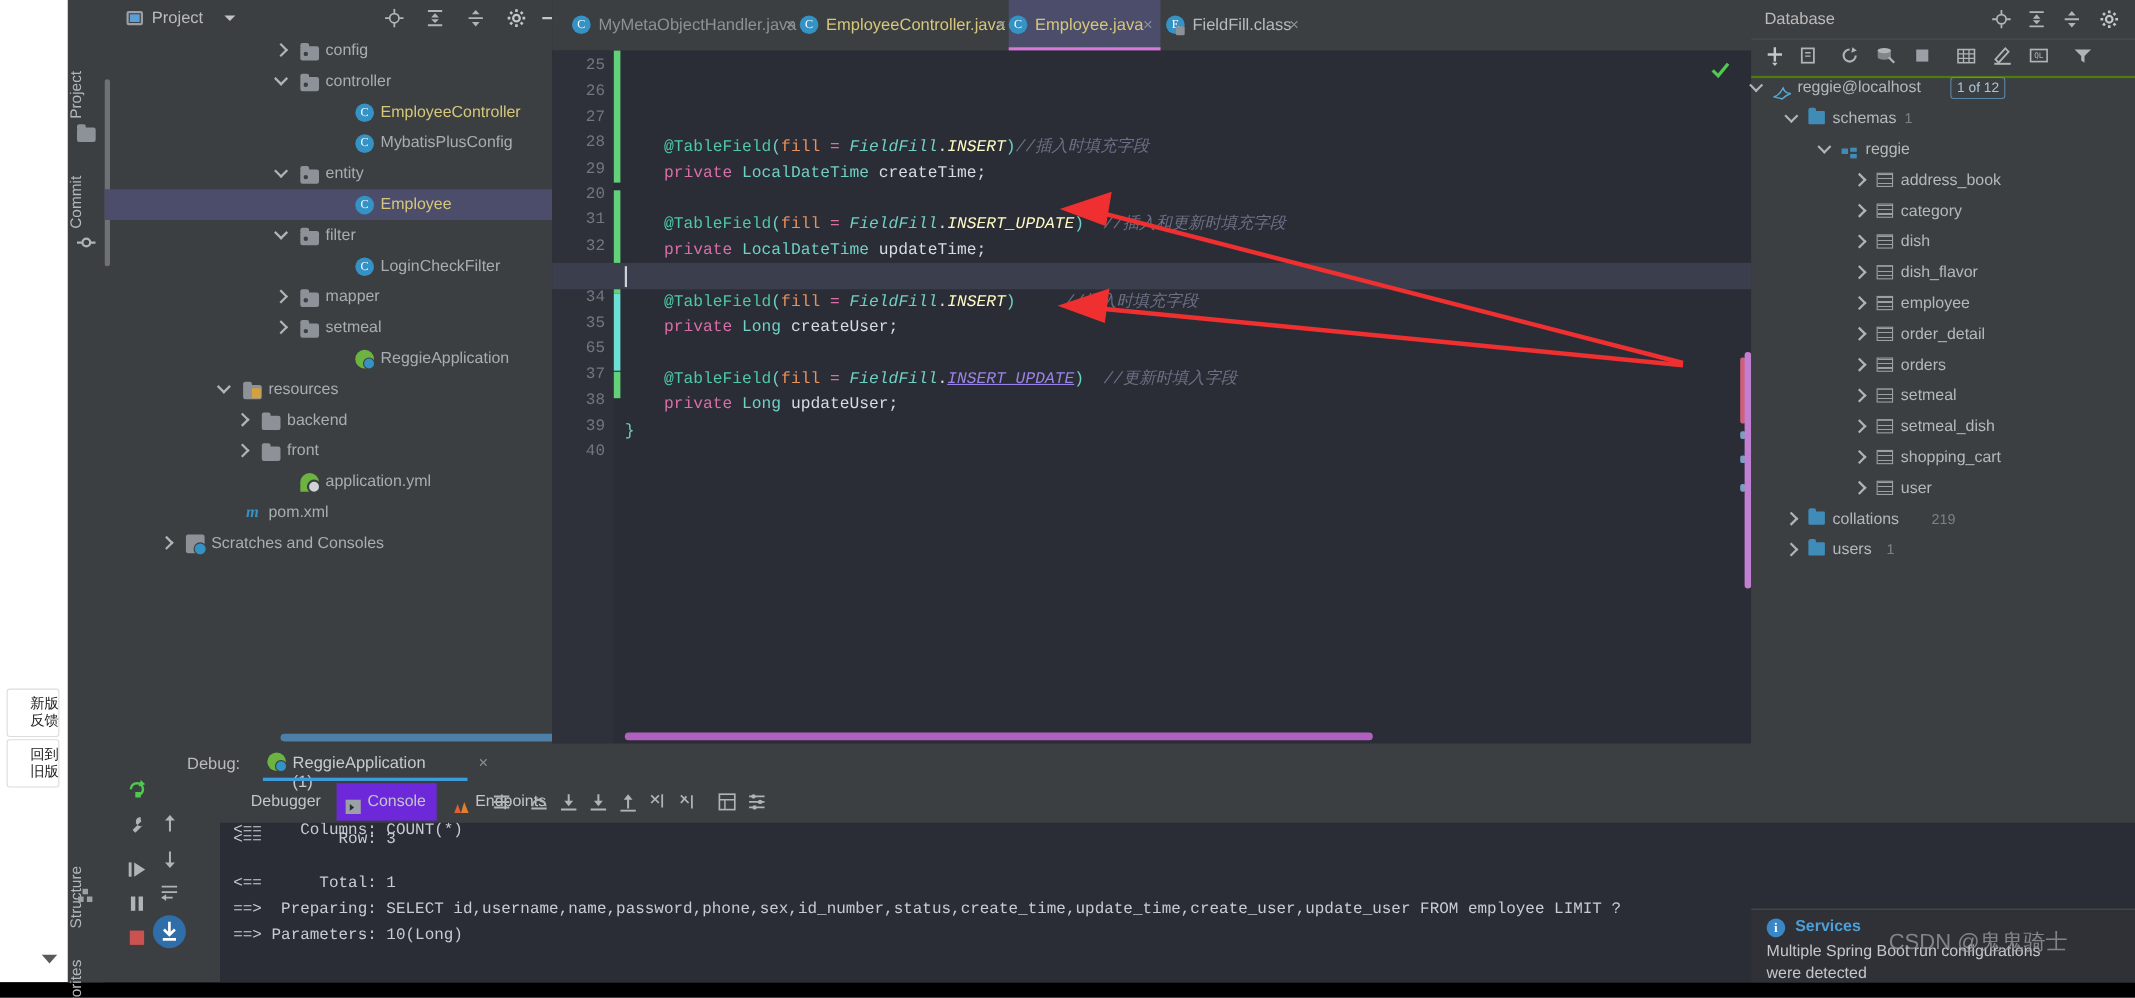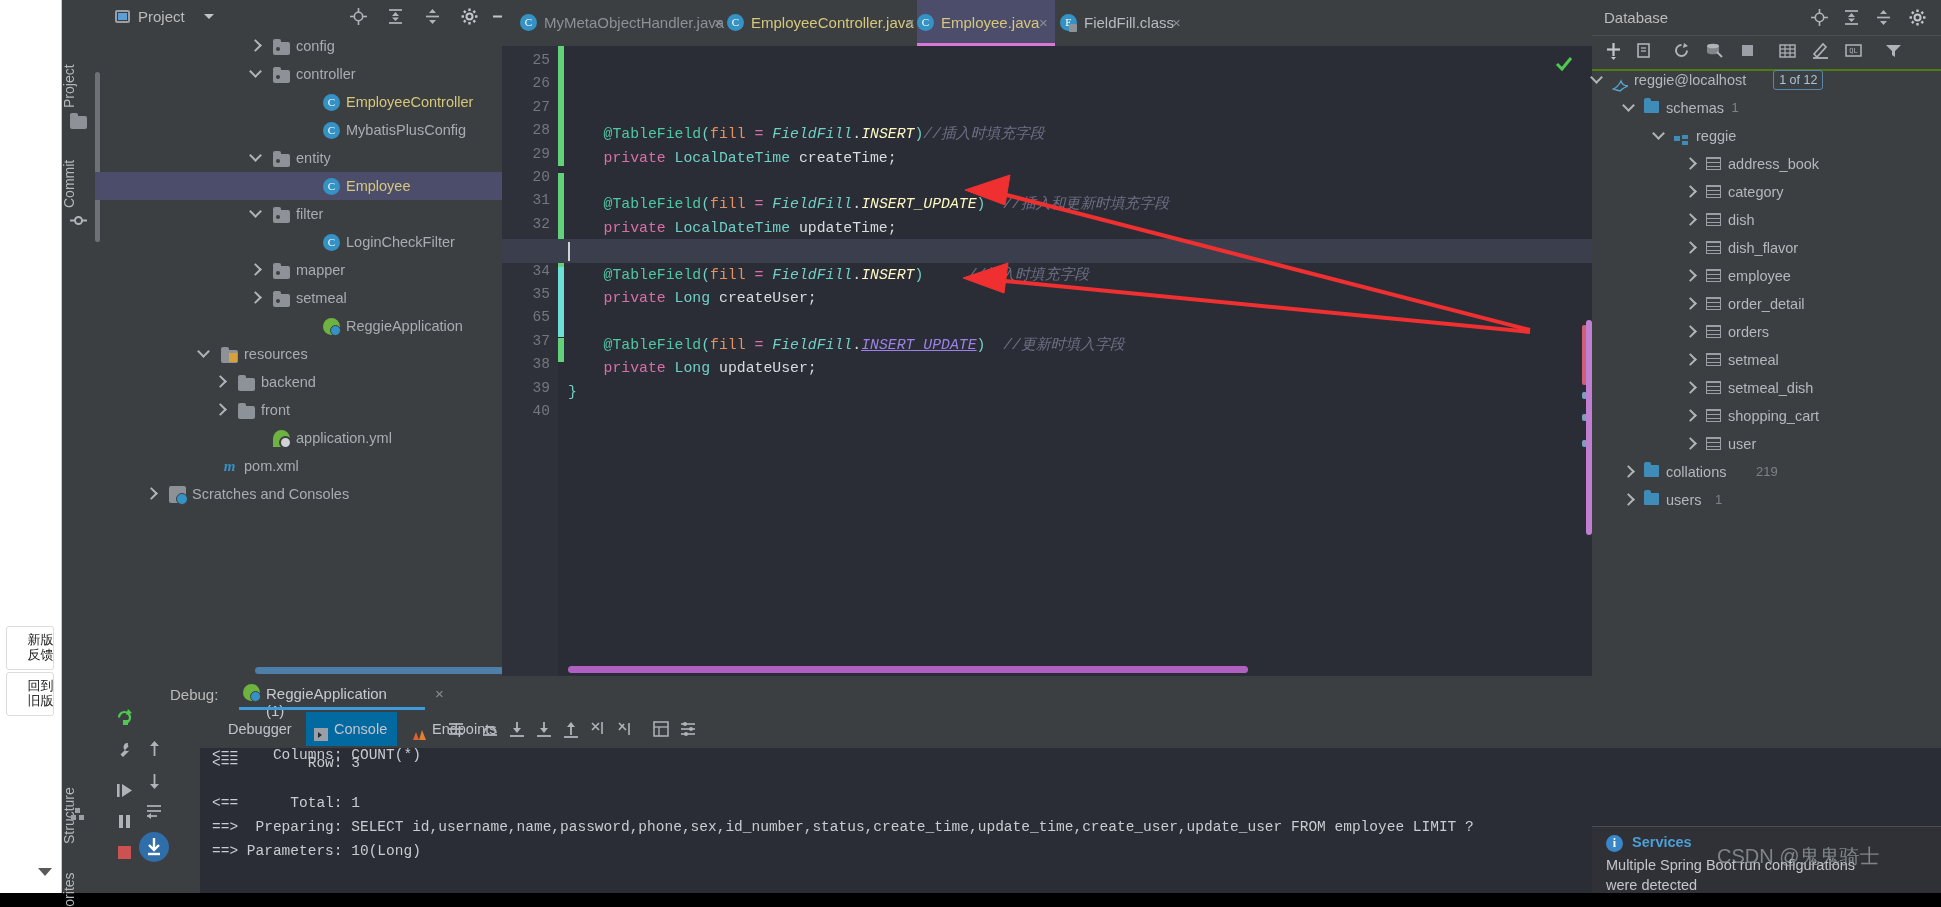--- a/index.html
+++ b/index.html
@@ -166,21 +166,21 @@
   .debugpanel{ position:absolute; left:33px; top:676px; width:1846px; height:169px;
      background:#3c3f41;}
   .dbg-label{ position:absolute; left:75px; top:10px; color:#bbbbbb; font-size:15px;}
   .dbg-cfg{ position:absolute; left:144px; top:0; height:34px; }
   .dbg-cfg .tl{ position:absolute; left:27px; top:9px; color:#c6cad0; font-size:15px;}
   .dbg-cfg:after{content:"";position:absolute;left:0;bottom:0;height:3px;width:186px;
      background:#3d9bdc;}
   .dbg-tabs{ position:absolute; left:75px; top:36px; width:1770px; height:34px; }
   .dtab{ position:absolute; top:0; height:34px; line-height:34px; color:#c1c5cb;
      font-size:14.5px; padding:0 10px; white-space:nowrap;}
-  .dtab.active{ background:#0369a1; }
+  .dtab.active{ background:#6d28d9; }
   .dtab .di{ position:absolute; left:8px; top:9px; width:16px;height:16px;}
   .dtabico{ position:absolute; top:8px; width:18px; height:18px;}
   .console{ position:absolute; left:105px; top:72px; width:1741px; height:145px;
      background:#2b2d36; font-family:"Liberation Mono", monospace; font-size:14.5px;
      color:#c8ccd2; overflow:hidden; }
   .cline{ position:absolute; left:12px; white-space:pre; height:24px; line-height:24px;}
   .left-rail{ position:absolute; left:33px; top:676px; width:72px; height:217px; }
   .rail-ic{ position:absolute; width:19px; height:19px; }
 
   

